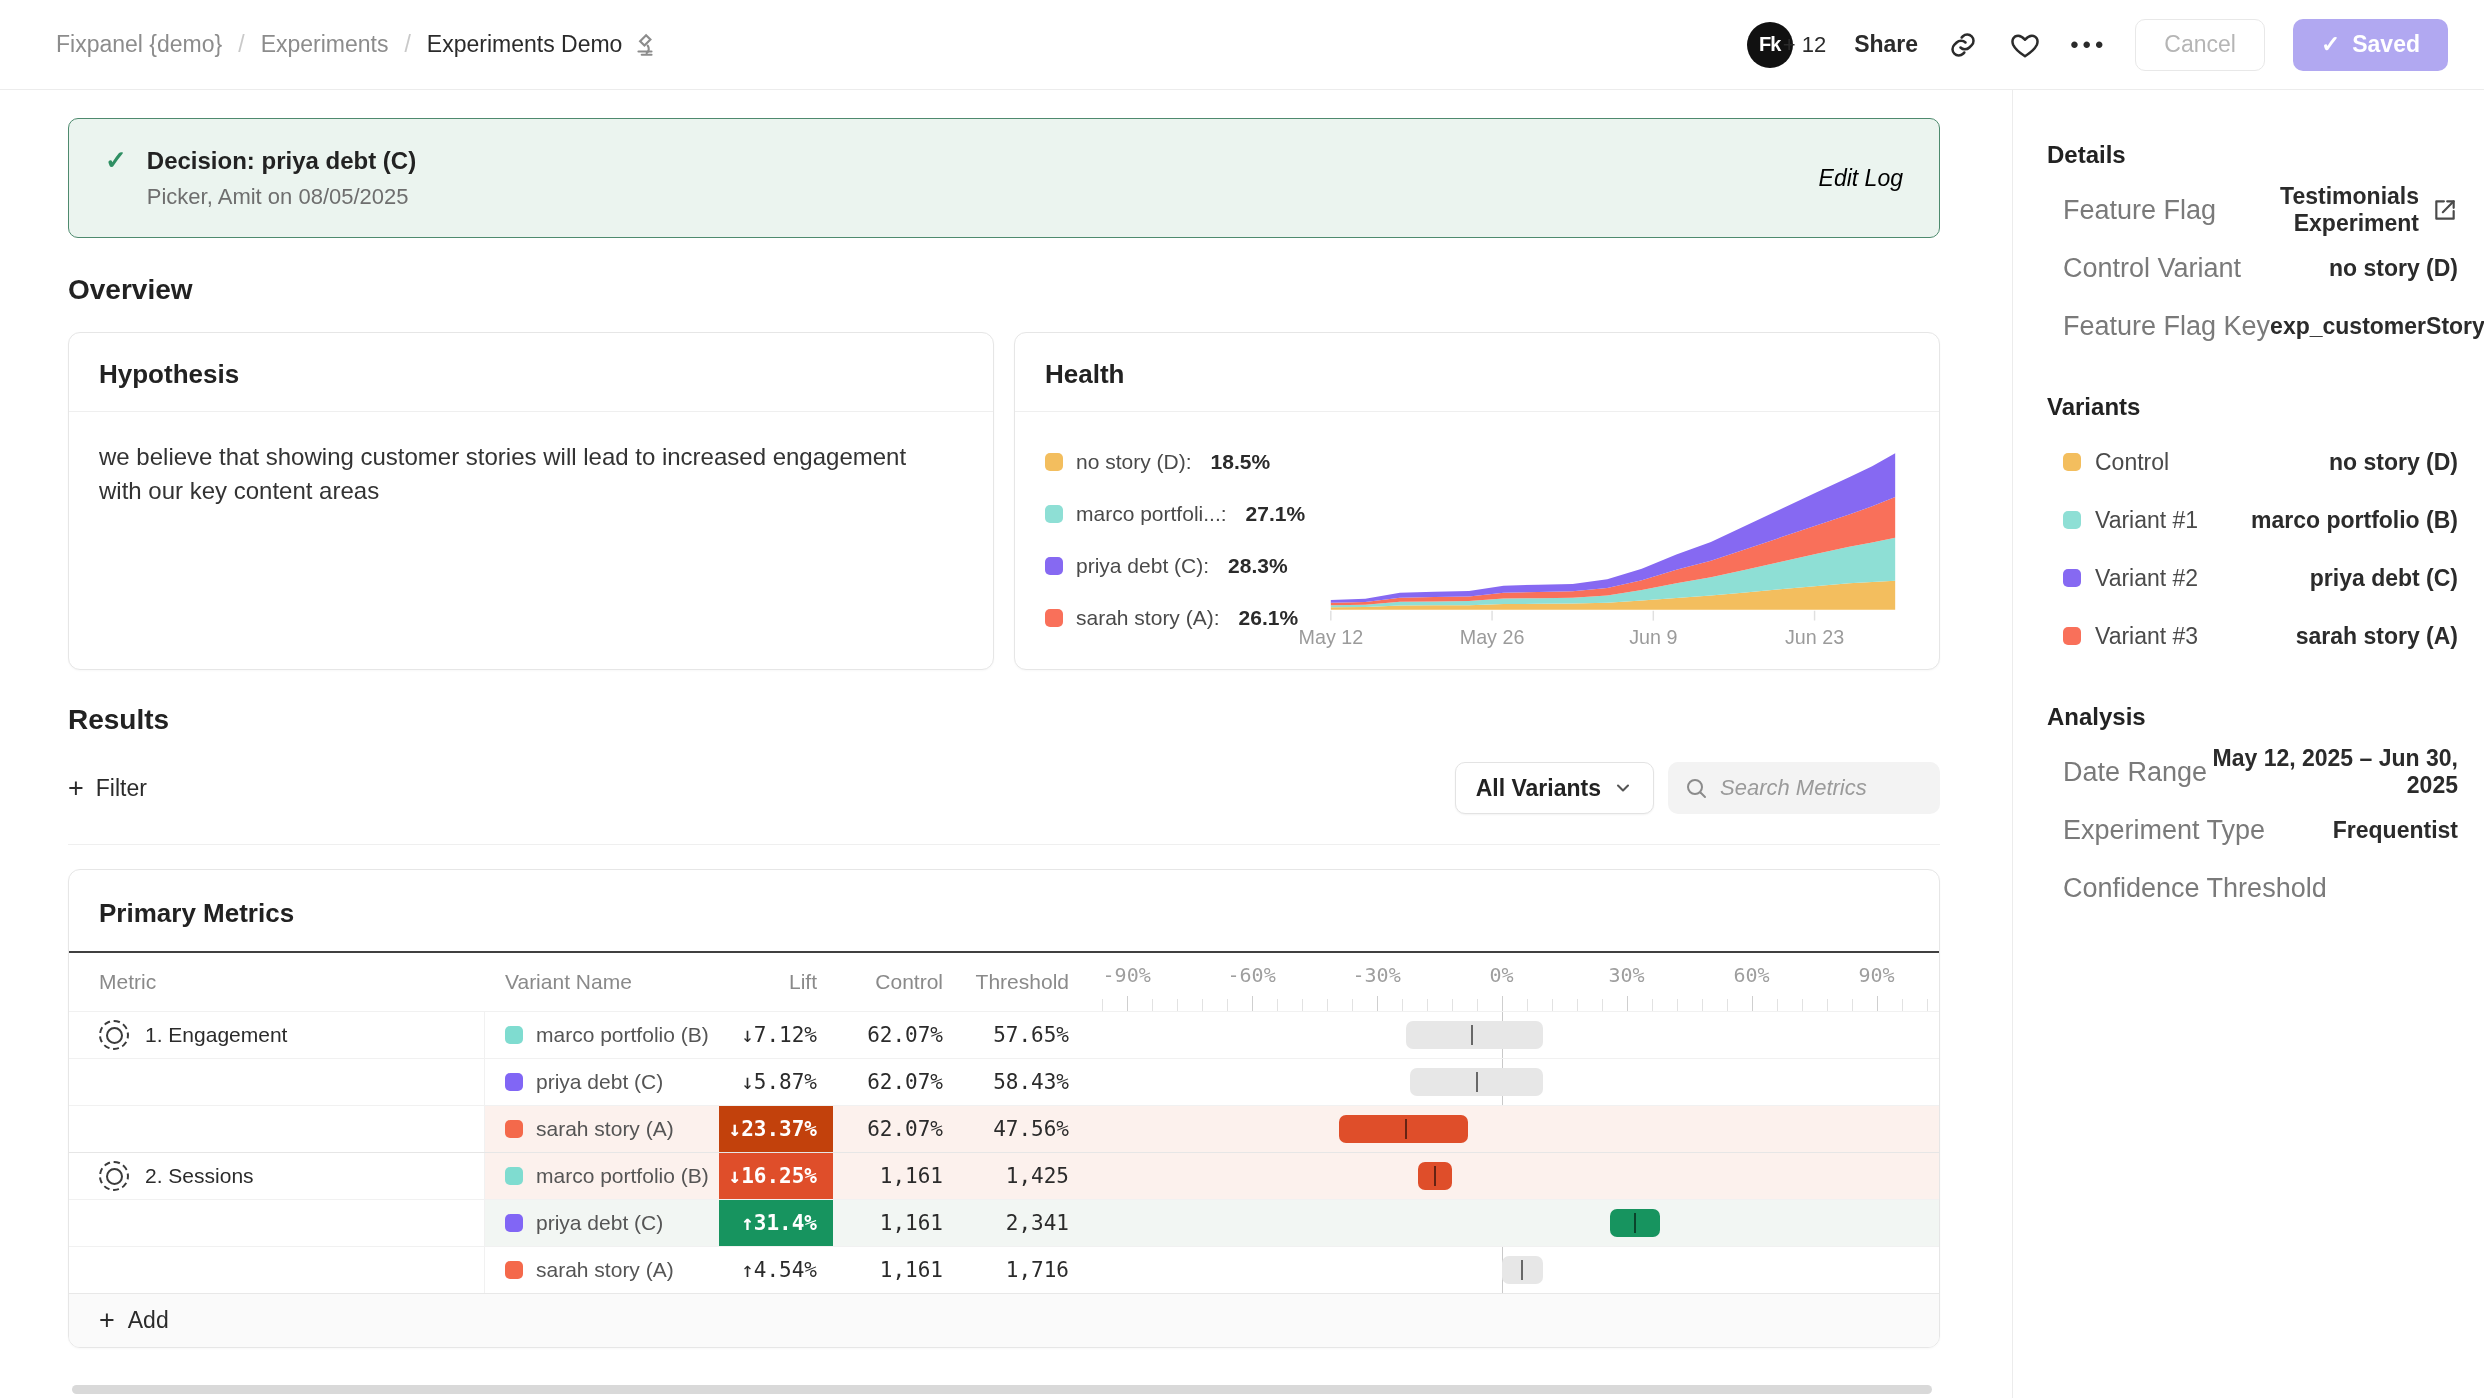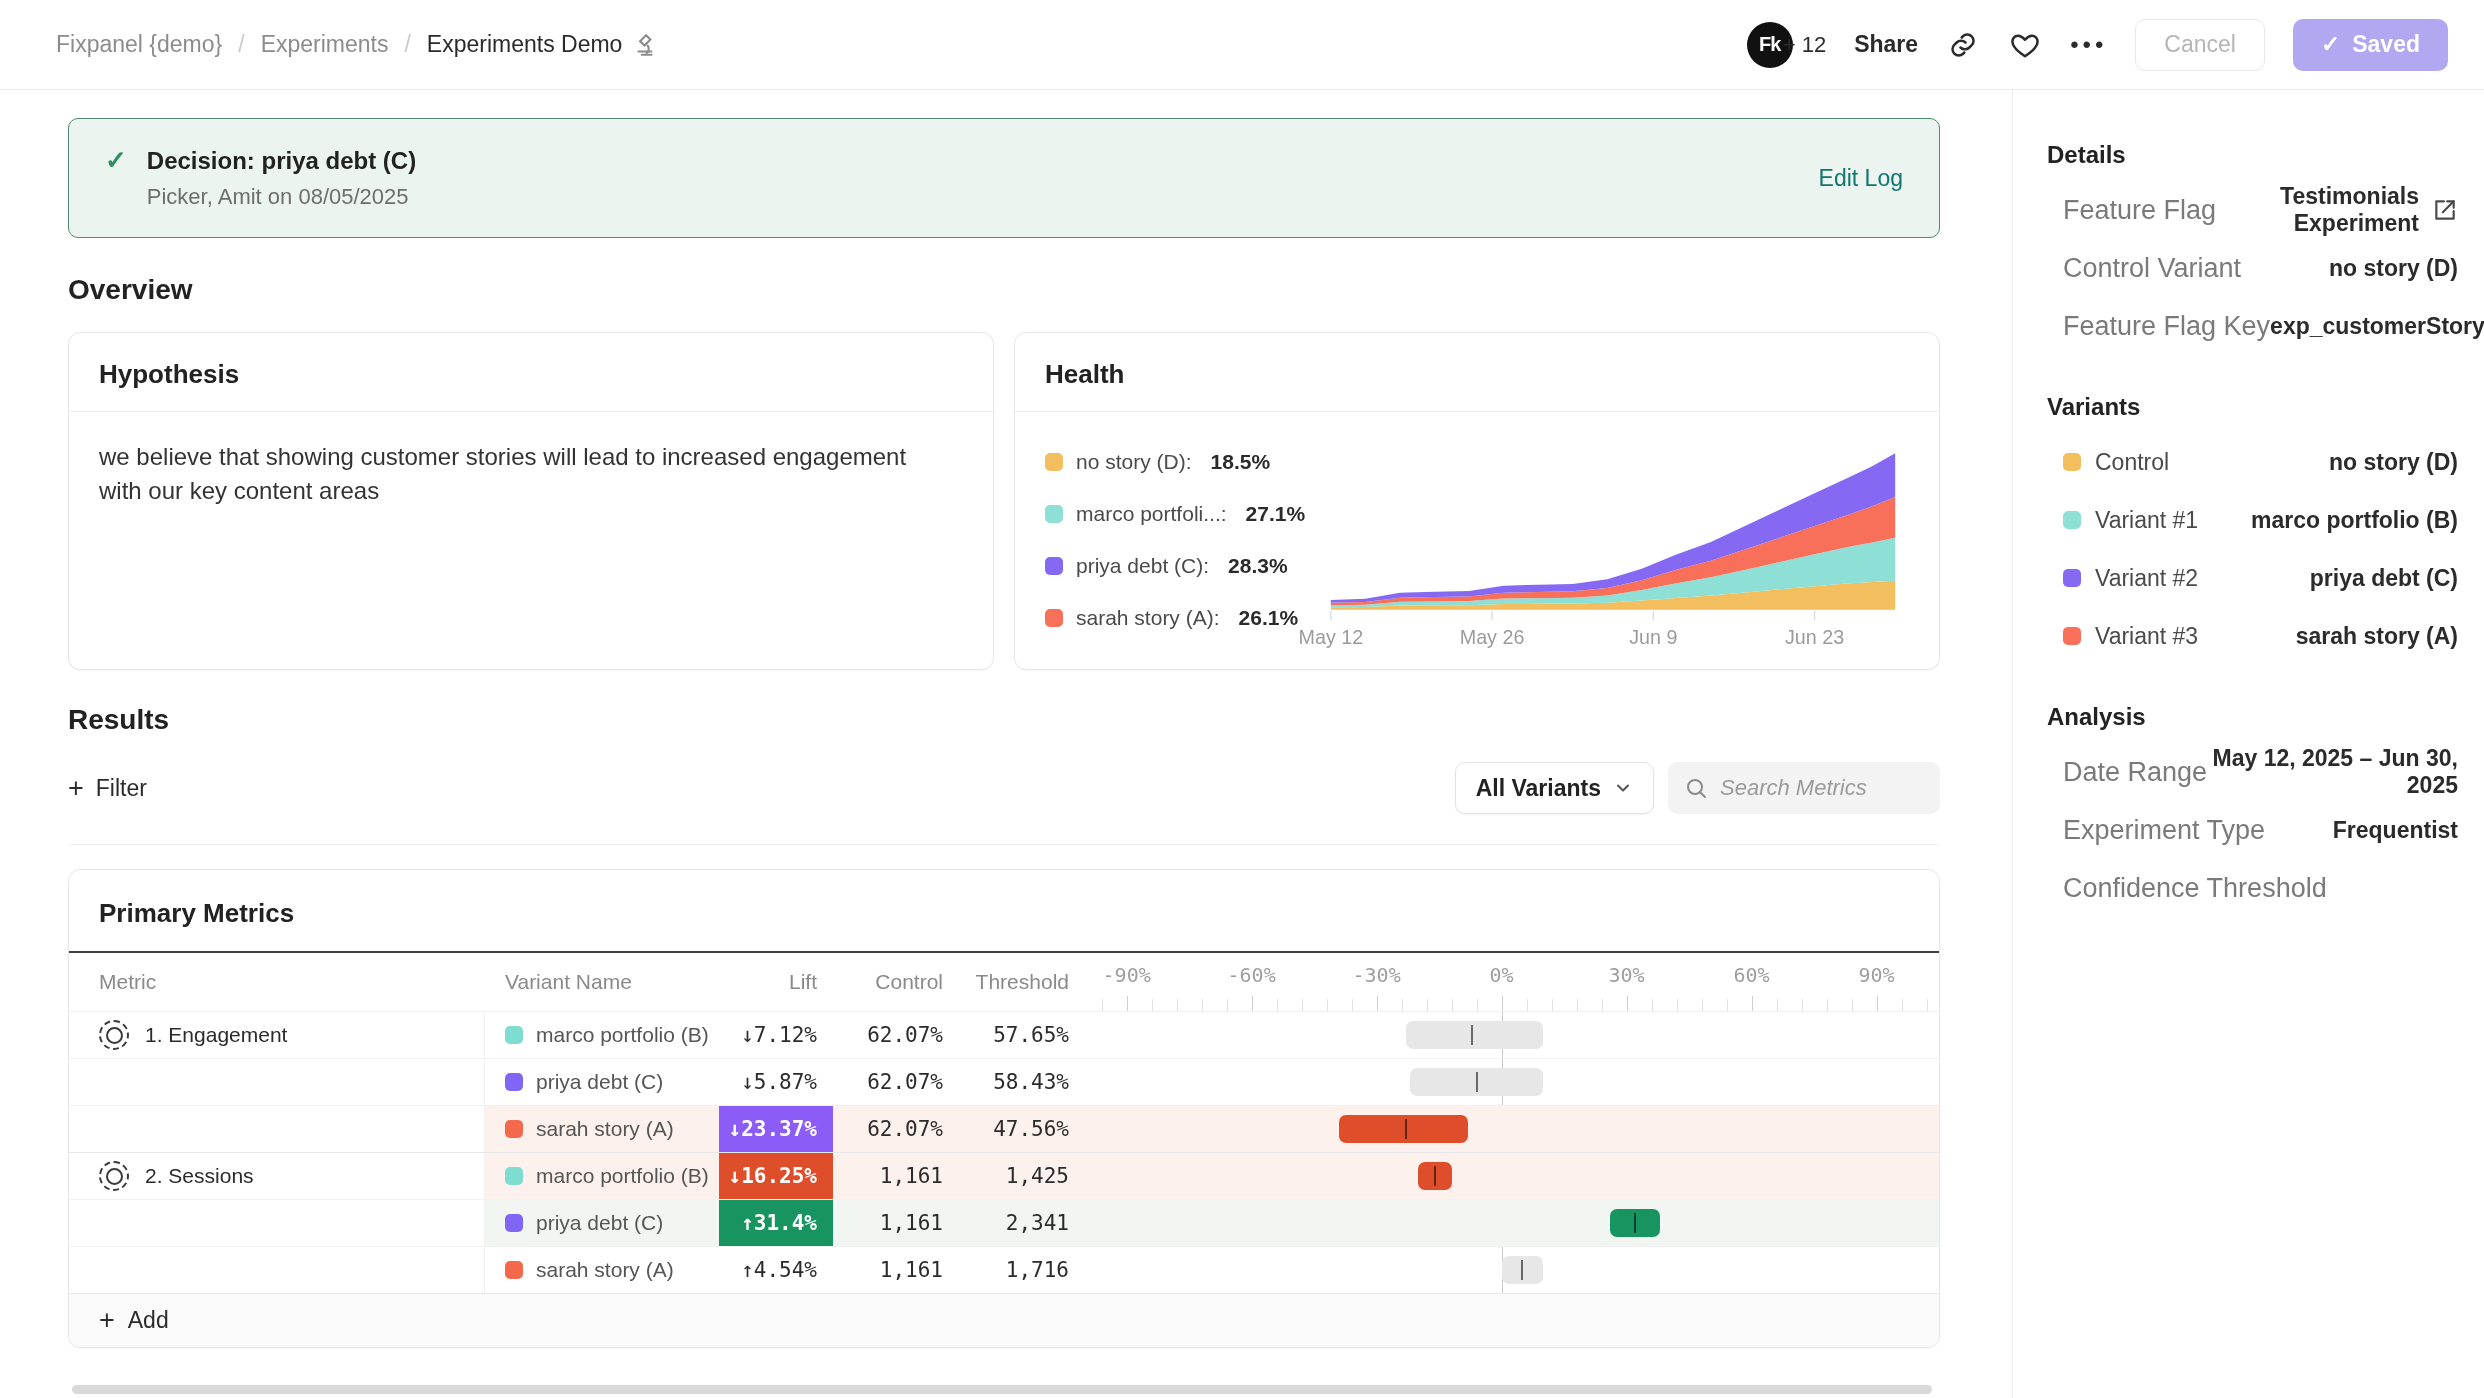--- a/index.html
+++ b/index.html
@@ -36,21 +36,21 @@
   .layout{ display:flex; height:1308px; }
   .content{ flex:1; min-width:0; padding:28px 72px 0 68px; position:relative; }
   .sidebar{ width:472px; border-left:1px solid #ececec; padding:34px 26px 0 34px; flex:none; }
 
   
   .banner{ height:120px; border:1px solid #4e8a6e; background:#ebf4ef; border-radius:10px;
            display:flex; align-items:center; padding:0 36px; margin-bottom:36px; }
   .banner-check{ color:#2f8f63; font-size:26px; font-weight:700; margin-right:20px; align-self:flex-start; margin-top:26px;}
   .banner-title{ font-size:24px; font-weight:700; color:#222; }
   .banner-sub{ font-size:22px; color:#6e6e6e; margin-top:9px; }
-  .banner-action{ margin-left:auto; font-size:23px; font-weight:500; color:#0f766e; cursor:pointer; }
+  .banner-action{ margin-left:auto; font-size:23px; font-weight:500; color:#000000; cursor:pointer;font-style:italic; }
 
   h2.section{ font-size:28px; font-weight:700; color:#222; margin:22px 0 26px; }
 
   
   .cards-row{ display:flex; gap:20px; margin-bottom:34px; }
   .card{ flex:1; min-width:0; border:1px solid #e6e6e6; border-radius:12px; background:#fff;
          box-shadow:0 1px 2px rgba(0,0,0,0.03); height:338px; overflow:hidden; }
   .card-header{ padding:26px 30px 21px; font-size:26px; font-weight:700; color:#222;
                 border-bottom:1px solid #efefef; }
   .hypothesis-body{ padding:28px 30px; font-size:24px; line-height:1.42; color:#333; max-width:900px; }
@@ -357,21 +357,21 @@
             </div>
           </div>
           <div class="t-grid t-row">
             <div class="row-tint" style="background: rgb(252, 241, 237);"></div>
             <div class="cell metric-cell"></div>
             <div class="cell variant-cell">
               <span class="swatch" style="background:#F4694B"></span>
               <span>sarah story (A)</span>
             </div>
             <div class="cell lift-cell">
-              <span class="lift-chip" style="background:#8b5cf6">↓23.37%</span>
+              <span class="lift-chip" style="background:#c2410c">↓23.37%</span>
             </div>
             <div class="cell num-cell">62.07%</div>
             <div class="cell num-cell">47.56%</div>
             <div class="cell ci-cell">
               <div class="ci-bar" style="left:29.756097560975608%;width:15.121951219512201%;background:#DF4E2A"></div>
               <div class="ci-marker" style="left:37.5609756097561%"></div>
             </div>
           </div>
           <div class="t-grid t-row group-start">
             <div class="row-tint" style="background: rgb(252, 241, 237);"></div>

